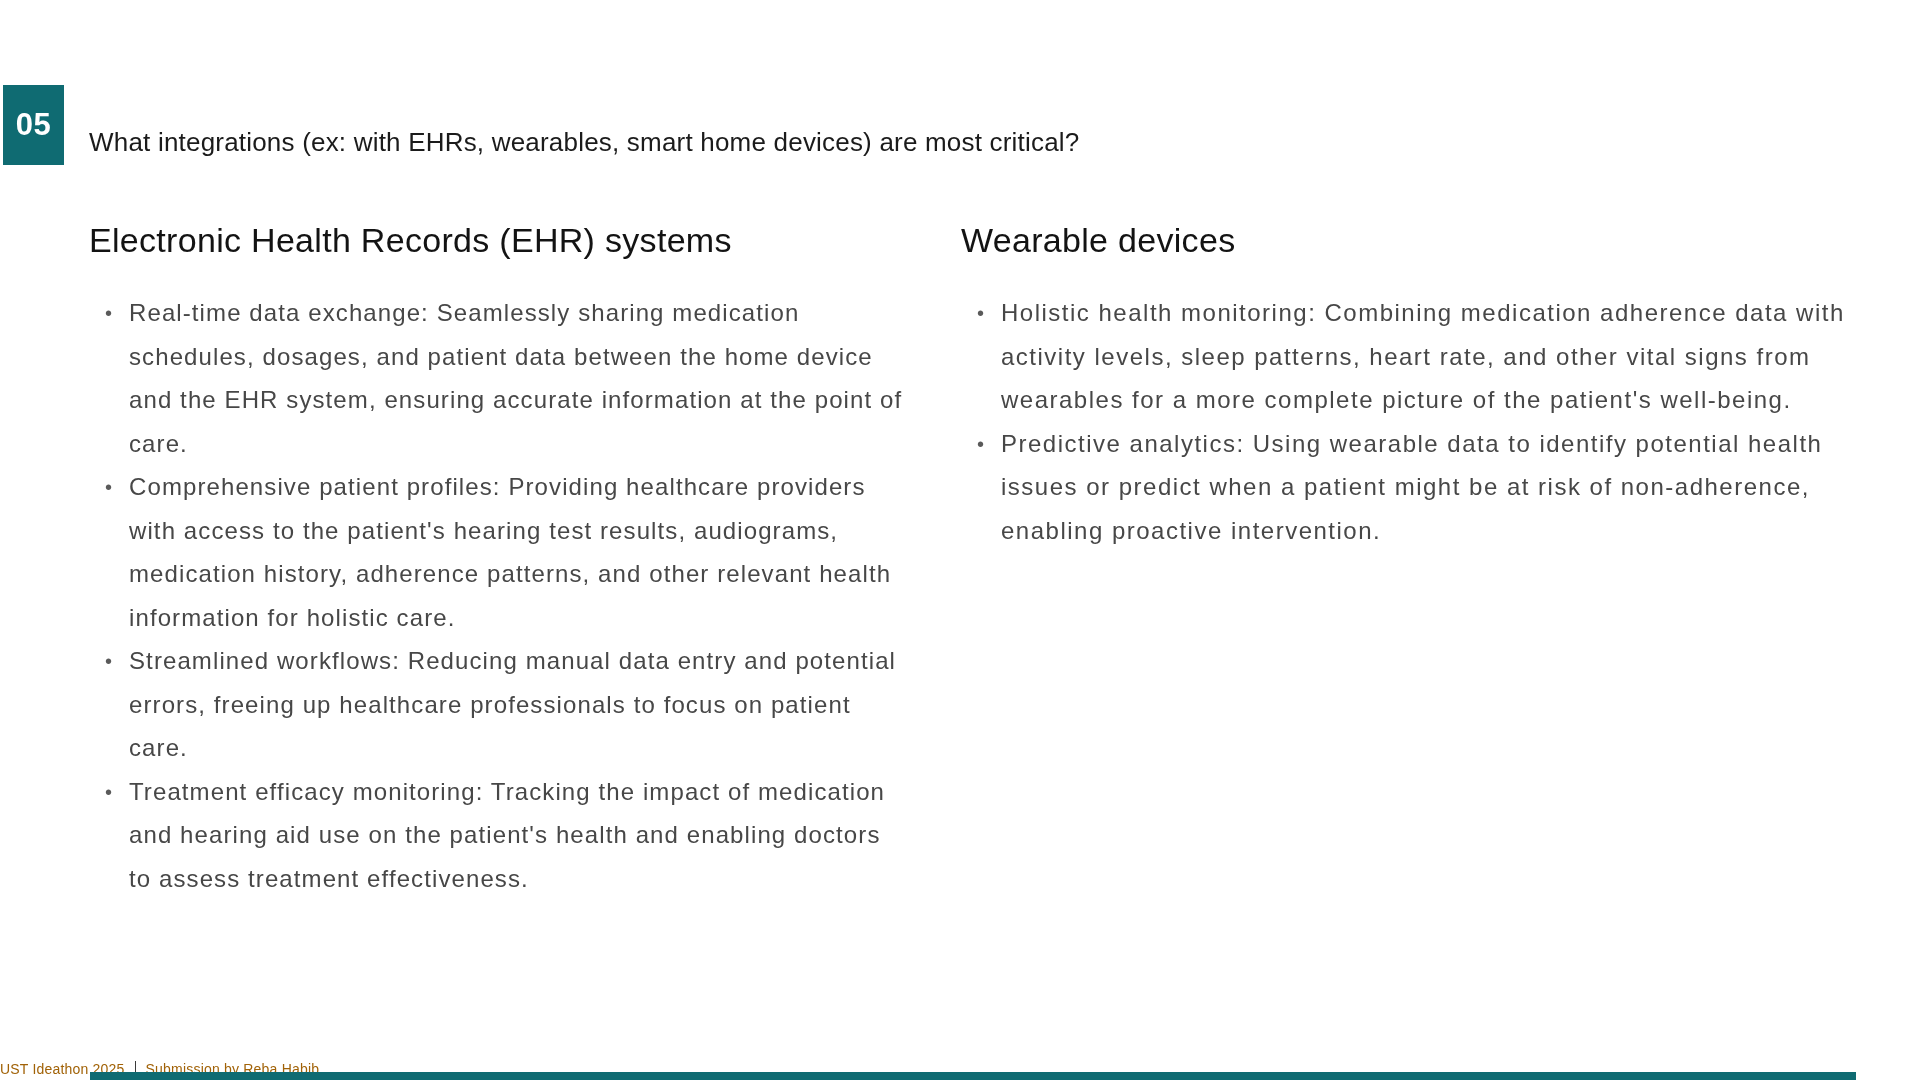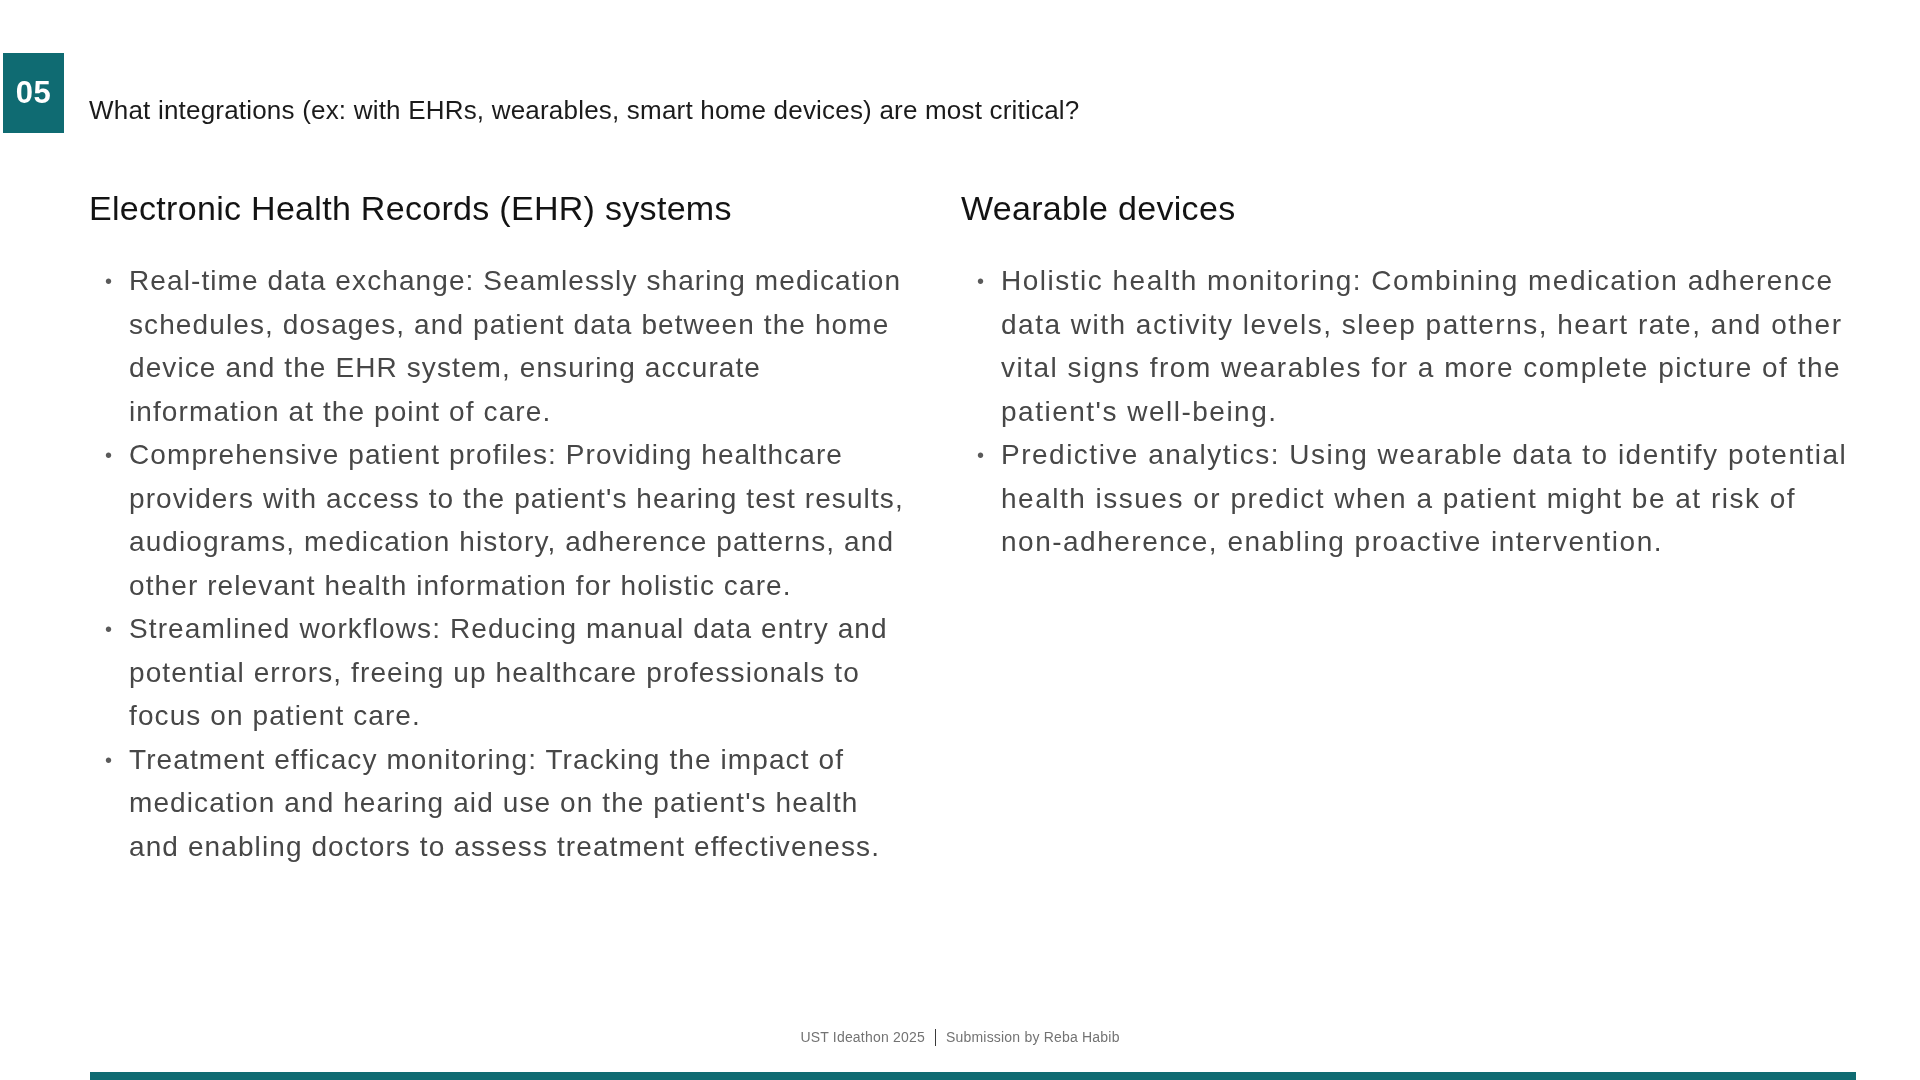--- a/index.html
+++ b/index.html
@@ -4,21 +4,21 @@
 <style>
   * { box-sizing: border-box; }
   html, body { margin: 0; padding: 0; }
   body {
     width: 1920px; height: 1080px;
     background: #ffffff;
     font-family: "Liberation Sans", "DejaVu Sans", sans-serif;
     position: relative;
     overflow: hidden;
   }
-  .slide { position: absolute; inset: 0; }
+  .slide { position: absolute; inset: 0; margin-top: 32px; }
 
   
   .badge {
     position: absolute; left: 3px; top: 53px;
     width: 61px; height: 80px;
     background: #0f6b72;
     color: #ffffff;
     font-size: 31px; font-weight: 700; letter-spacing: 0.5px;
     display: flex; align-items: center; justify-content: center;
   }
@@ -36,37 +36,36 @@
   }
   .col-heading {
     margin: 0 0 36px 0;
     font-size: 34px; font-weight: 500; color: #131313;
     letter-spacing: 0.3px; line-height: 30px;
   }
   ul.bullets { margin: 0; padding: 0; list-style: none; }
   li.bullet {
     position: relative;
     padding-left: 40px;
-    font-size: 28px; line-height: 43.5px;
+    font-size: 24px; line-height: 43.5px;
     color: #474747;
     letter-spacing: 1.1px;
   }
   li.bullet::before {
     content: "\2022";
     position: absolute; left: 16px; top: 1px;
     font-size: 20px; color: #5a5a5a;
   }
   .col-left li.bullet { max-width: 815px; }
   .col-right li.bullet { max-width: 900px; letter-spacing: 1.5px; }
 
   
   .footer {
     position: absolute; left: 0; right: 0; top: 1027px;
-    text-align: center;
-    font-size: 14px; color: #737373; letter-spacing: 0.2px;
+    font-size: 14px; color: #a16207; letter-spacing: 0.2px;
     line-height: 20px;
   }
   .footer .sep {
     display: inline-block;
     width: 0; height: 17px;
     border-left: 1.5px solid #3a3a3a;
     margin: 0 10px;
     vertical-align: -4px;
   }
   .bottom-bar {

